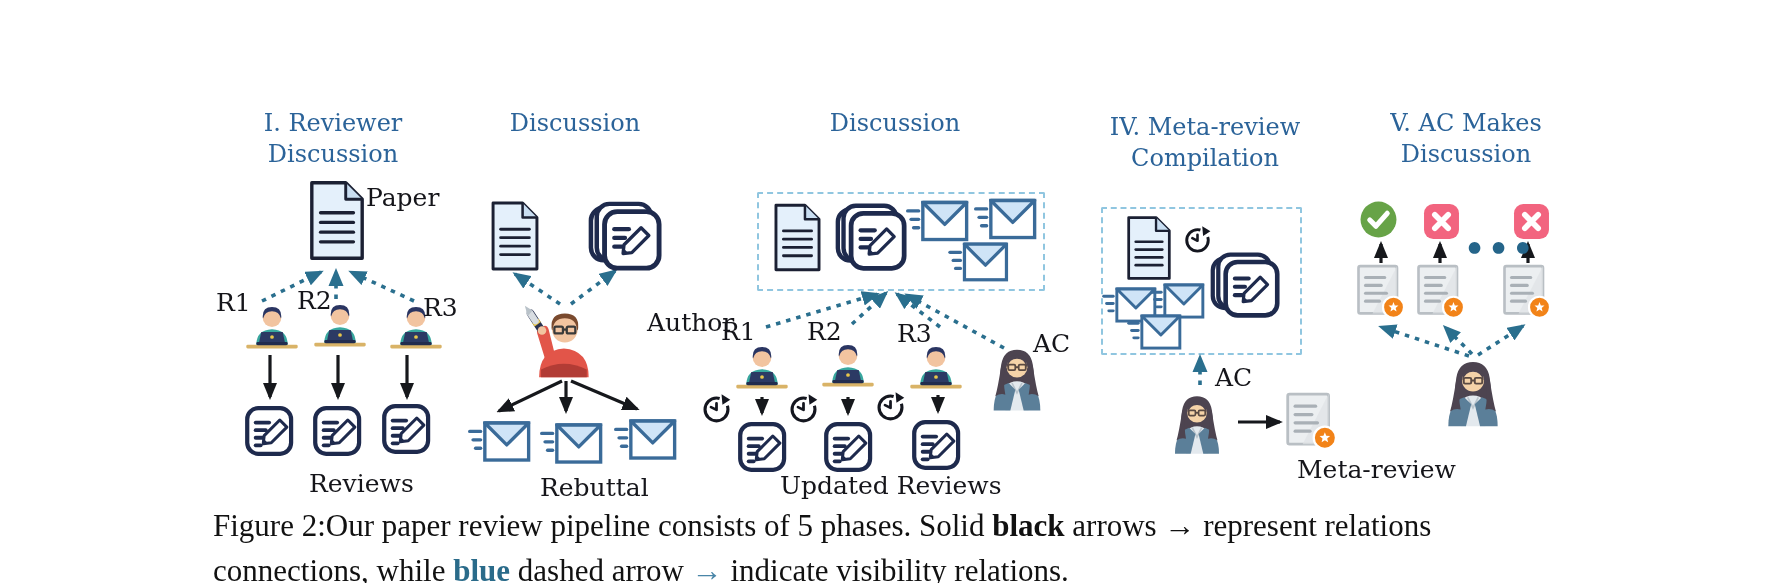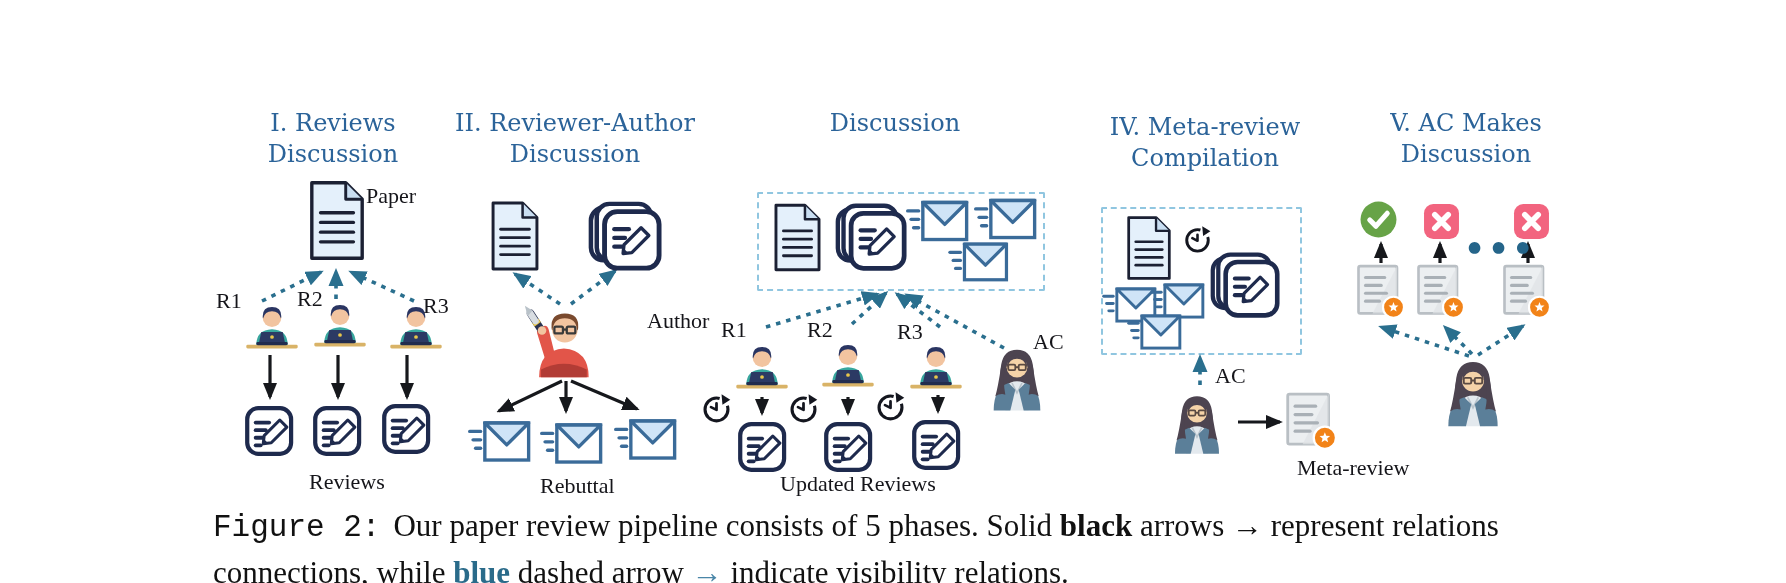--- a/index.html
+++ b/index.html
@@ -2,31 +2,31 @@
 <html><head>
 <meta charset="utf-8">
 <style>
   html,body{margin:0;padding:0;}
   body{width:1786px;height:583px;overflow:hidden;background:#ffffff;position:relative;
        font-family:"DejaVu Serif",serif;}
   .stage{position:absolute;left:0;top:0;width:1786px;height:583px;}
   .ttl{position:absolute;width:260px;text-align:center;font-size:24px;line-height:1.3;
        color:#2b6399;}
   .ttl span{display:block;}
-  .lbl{position:absolute;font-size:22px;color:#15151a;white-space:nowrap;font-family:Liberation Serif, serif;}
+  .lbl{position:absolute;font-size:25px;color:#15151a;white-space:nowrap;}
   .ic{position:absolute;}
   .dashbox{position:absolute;border:2px dashed #90c6e0;border-radius:2px;}
   .dots{position:absolute;font-size:33px;font-weight:bold;letter-spacing:3px;
         color:#25658a;line-height:1;}
   #arrows{position:absolute;left:0;top:0;pointer-events:none;}
   .vis{stroke:#2a6f8e;stroke-width:3.6;fill:none;stroke-dasharray:4.5 6;}
   .auth{stroke:#16181c;stroke-width:3.2;fill:none;}
   .caption{position:absolute;left:213px;top:503px;width:1400px;
            font-family:"Liberation Serif",serif;font-size:31px;line-height:45px;color:#111;}
-  .figlab{margin-right:13px;font-family:Liberation Mono, monospace;}
+  .figlab{}
   .blueword{color:#2a6b8a;}
   .arr.blue{color:#4a86a8;}
 </style>
 </head>
 <body>
 
 <svg width="0" height="0" style="position:absolute" aria-hidden="true">
 <defs>
   <symbol id="sym-paper" viewBox="0 0 64 84">
     <path d="M6 3 H41 L58 20 V81 H6 Z" fill="#e4f0fb" stroke="#1b2033" stroke-width="3.5" stroke-linejoin="round"></path>
@@ -180,25 +180,24 @@
       <path class="auth" marker-end="url(#mB)" d="M848 397 L848 413"></path>
       <path class="auth" marker-end="url(#mB)" d="M938 395 L938 411"></path>
       <path class="auth" marker-end="url(#mB)" d="M1238 422 L1280 422"></path>
       <path class="auth" marker-end="url(#mB)" d="M1381 263 L1381 244"></path>
       <path class="auth" marker-end="url(#mB)" d="M1440 263 L1440 244"></path>
       <path class="auth" marker-end="url(#mB)" d="M1528 263 L1528 244"></path>
     </g>
   </svg>
 
   <div class="ttl" style="left:203px;top:108px;">
-    <span>I. Reviews</span>
+    <span>I. Reviewer</span>
     <span>Discussion</span>
   </div>
   <div class="ttl" style="left:445px;top:108px;">
-    <span>II. Reviewer-Author</span>
     <span>Discussion</span>
   </div>
   <div class="ttl" style="left:765px;top:108px;">
     <span>Discussion</span>
   </div>
   <div class="ttl" style="left:1075px;top:112px;">
     <span>IV. Meta-review</span>
     <span>Compilation</span>
   </div>
   <div class="ttl" style="left:1336px;top:108px;">

